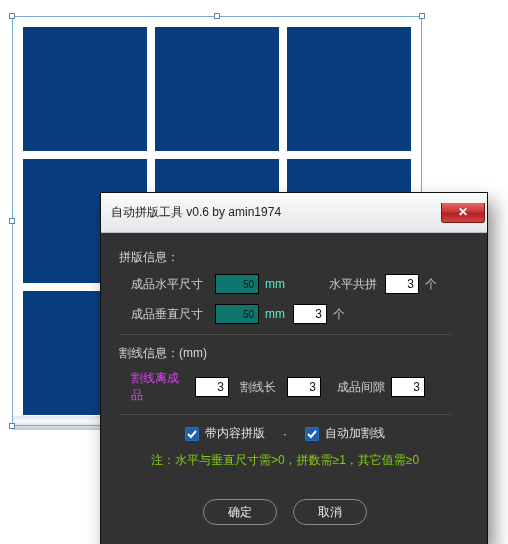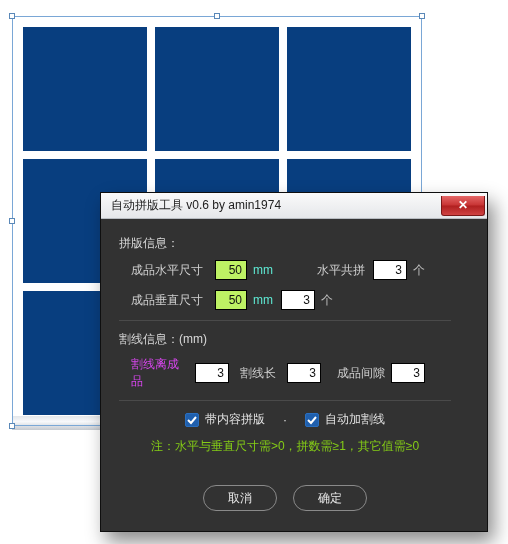--- a/index.html
+++ b/index.html
@@ -61,21 +61,21 @@
     width: 388px;
     background: #323232;
     border: 1px solid #0f0f0f;
     box-shadow: 6px 10px 18px rgba(0,0,0,.45);
     color: #cfcfcf;
   }
   .titlebar {
     display: flex;
     align-items: center;
     justify-content: space-between;
-    height: 26px;
+    height: 40px;
     background: linear-gradient(#fafafa, #e5e7ea);
     border-bottom: 1px solid #b9bdc2;
     padding-left: 10px;
   }
   .titlebar-title {
     color: #222;
     font-size: 12px;
   }
   .close-btn {
     width: 44px; height: 20px;
@@ -96,24 +96,24 @@
     color: #d8d8d8;
     margin: 6px 0 8px 0;
   }
   .row {
     display: flex;
     align-items: center;
     margin-bottom: 10px;
   }
   .row .lbl-left { width: 96px; color: #d0d0d0; padding-left: 12px; }
   .row .num {
-    width: 32px; height: 20px;
-    background: #bef264; border: 1px solid #000;
+    width: 44px; height: 20px;
+    background: #0f766e; border: 1px solid #000;
     color: #111; text-align: right; padding: 0 4px;
-    font-size: 12px;
+    font-size: 10px;
   }
   .unit { margin-left: 6px; color: #5eead4; }
   .row .lbl-mid { width: 70px; text-align: right; margin-left: 22px; color: #d0d0d0; }
   .row .num-sm {
     width: 34px; height: 20px;
     background: #fff; border: 1px solid #000;
     color: #111; text-align: right; padding: 0 4px;
     font-size: 12px; margin-left: 8px;
   }
   .unit2 { margin-left: 6px; color: #bdbdbd; }
@@ -260,18 +260,18 @@
               <path d="M1 5 L4 8 L9 2" stroke="#fff" stroke-width="2" fill="none"></path>
             </svg>
         </span>
         <span class="cb-label">自动加割线</span>
       </label>
     </div>
 
     <div class="hint">注：水平与垂直尺寸需&gt;0，拼数需≥1，其它值需≥0</div>
 
     <div class="btn-row">
+      <div class="pill-btn">确定</div>
       <div class="pill-btn">取消</div>
-      <div class="pill-btn">确定</div>
     </div>
 
   </div>
 </div>
 
 </body></html>

